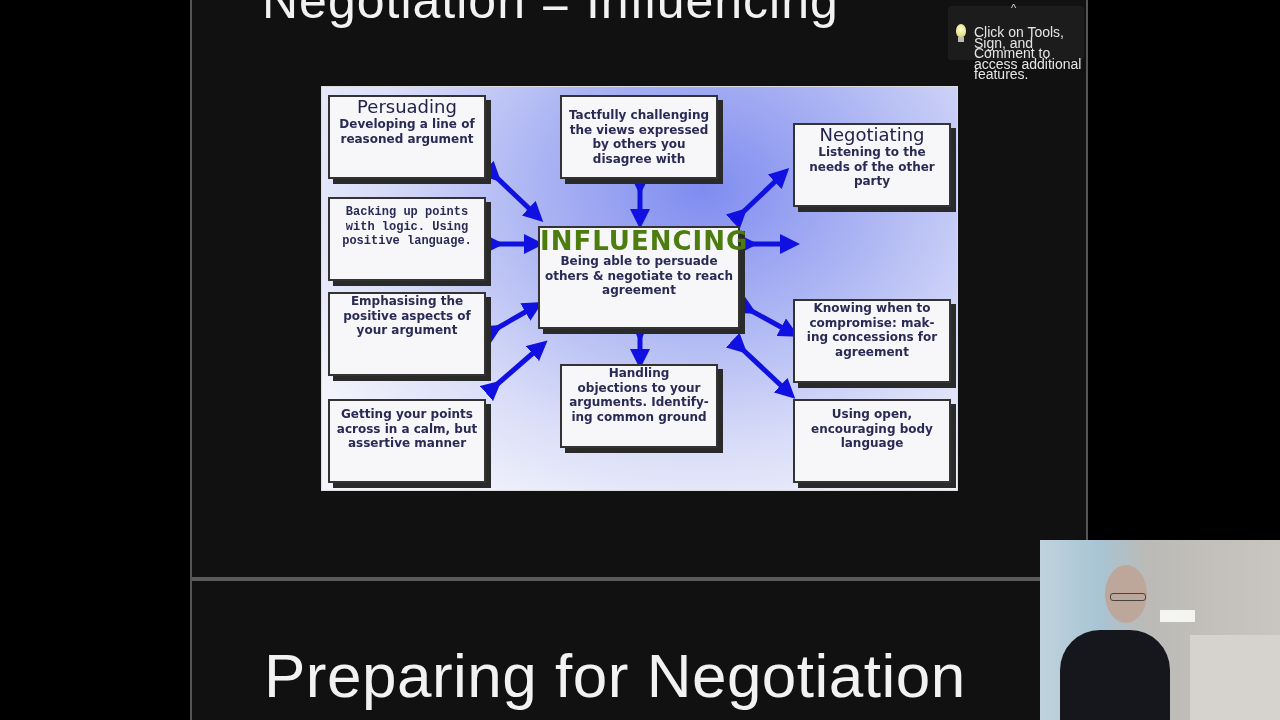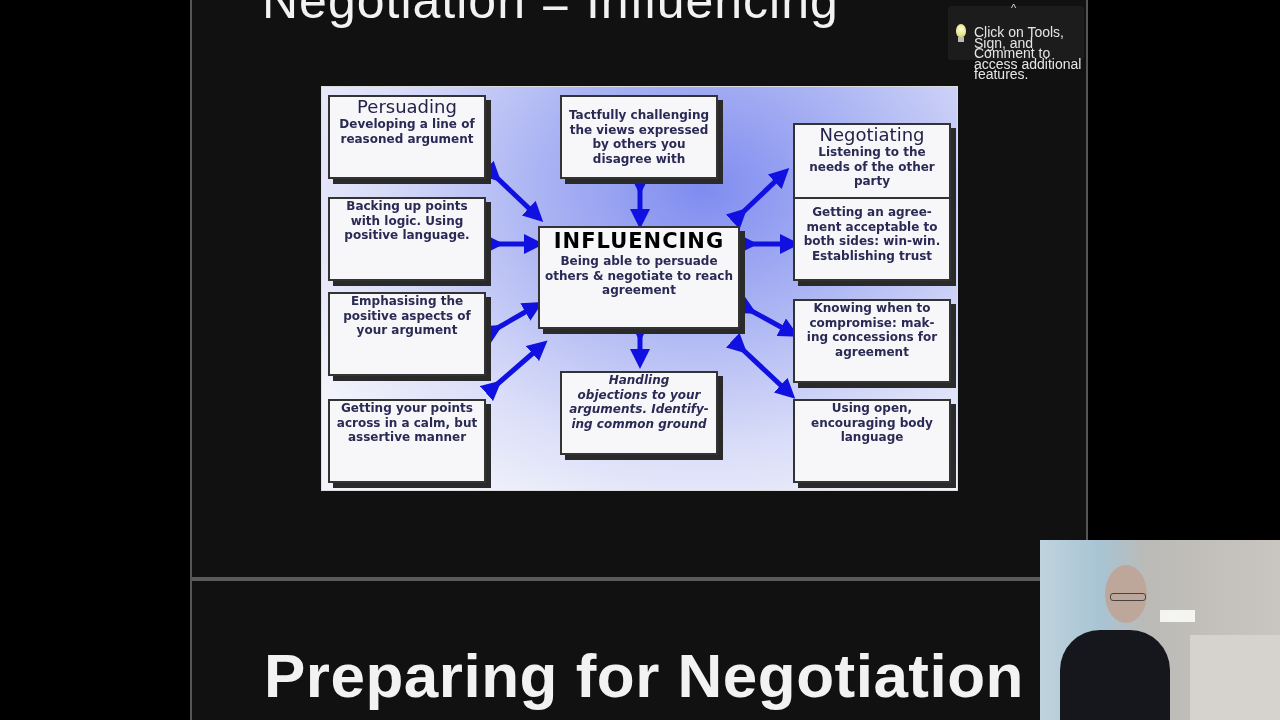--- a/index.html
+++ b/index.html
@@ -16,21 +16,21 @@
     position:absolute; left:192px; top:577px; width:850px; height:4px;
     background:#5a5a5a;
   }
   .slide-title-top {
     position:absolute; left:262px; top:-28px; width:760px; height:70px;
     color:#f2f2f2; font-size:50px; font-weight:300; letter-spacing:1px;
     white-space:nowrap; overflow:hidden;
   }
   .slide-title-bottom {
     position:absolute; left:264px; top:640px;
-    color:#f2f2f2; font-size:62px; font-weight:700; white-space:nowrap;
+    color:#f2f2f2; font-size:62px; font-weight:400; white-space:nowrap;
     letter-spacing:0.5px;
   }
   .tooltip {
     position:absolute; left:948px; top:6px; width:136px; height:54px;
     background:#1c1c1c; border-radius:3px;
   }
   .tooltip .caret { position:absolute; left:63px; top:-4px; color:#ddd; font-size:11px; }
   .tooltip .bulb {
     position:absolute; left:8px; top:18px; width:10px; height:13px;
     background:radial-gradient(circle at 50% 40%, #ffffcc, #d8d070);
@@ -48,21 +48,21 @@
     border:1px solid #ddd; box-sizing:border-box; overflow:hidden;
   }
   .box {
     position:absolute; background:#f7f7fa; border:2px solid #333;
     box-shadow:5px 5px 0 #2a2a2a; box-sizing:border-box;
     text-align:center; color:#2a2a55;
     font-family:"DejaVu Sans", sans-serif; font-size:12px; line-height:14.5px;
     font-weight:bold;
   }
   .box .heading { display:block; font-size:18px; line-height:20px; font-weight:normal; color:#22224a; }
-  .box.center .heading { font-size:21px; line-height:26px; font-weight:bold; color:#000000; letter-spacing:1px; }
+  .box.center .heading { font-size:26px; line-height:26px; font-weight:bold; color:#4d7c0f; letter-spacing:1px; }
   .box .body { display:block; white-space:pre-line; }
   .attribution {
     position:absolute; left:230px; top:373px; width:180px; text-align:center;
     font-size:9.5px; line-height:11px; color:#777; white-space:pre-line;
   }
   .arrows { position:absolute; left:0; top:0; }
 
   .webcam {
     position:absolute; left:1040px; top:540px; width:240px; height:180px;
     background:linear-gradient(90deg, #bfd3dd 0%, #a8c4d4 25%, #bcbab6 45%, #c9c6c2 100%);
@@ -107,74 +107,68 @@
       <line x1="426" y1="222" x2="468" y2="245"></line>
       <line x1="418" y1="260" x2="466" y2="305"></line>
     </g>
   </svg>
 
   <div class="box" style="left:6px;top:8px;width:158px;height:84px;">
     <span class="heading">Persuading</span>
     <span class="body">Developing a line of
 reasoned argument</span>
   </div>
-  <div class="box" style="left:6px;top:110px;width:158px;height:84px;">
+  <div class="box" style="left:6px;top:110px;width:158px;height:84px;padding-top:6px;font-family:Liberation Mono, monospace;">
     <span class="body">Backing up points
 with logic. Using
 positive language.</span>
   </div>
   <div class="box" style="left:6px;top:205px;width:158px;height:84px;">
     <span class="body">Emphasising the
 positive aspects of
 your argument</span>
   </div>
-  <div class="box" style="left:6px;top:312px;width:158px;height:84px;padding-top:0;">
+  <div class="box" style="left:6px;top:312px;width:158px;height:84px;padding-top:6px;">
     <span class="body">Getting your points
 across in a calm, but
 assertive manner</span>
   </div>
 
   <div class="box" style="left:238px;top:8px;width:158px;height:84px;padding-top:11px;">
     <span class="body">Tactfully challenging
 the views expressed
 by others you
 disagree with</span>
   </div>
   <div class="box center" style="left:216px;top:139px;width:202px;height:103px;">
     <span class="heading">INFLUENCING</span>
     <span class="body">Being able to persuade
 others &amp; negotiate to reach
 agreement</span>
   </div>
-  <div class="box" style="left:238px;top:284px;width:158px;height:84px;font-style:italic;">
+  <div class="box" style="left:238px;top:277px;width:158px;height:84px;">
     <span class="body">Handling
 objections to your
 arguments. Identify-
 ing common ground</span>
   </div>
 
   <div class="box" style="left:471px;top:8px;width:158px;height:84px;margin-top:28px;">
     <span class="heading">Negotiating</span>
     <span class="body">Listening to the
 needs of the other
 party</span>
   </div>
-  <div class="box" style="left:471px;top:110px;width:158px;height:84px;padding-top:6px;">
-    <span class="body">Getting an agree-
-ment acceptable to
-both sides: win-win.
-Establishing trust</span>
-  </div>
   <div class="box" style="left:471px;top:212px;width:158px;height:84px;padding-top:0;">
     <span class="body">Knowing when to
 compromise: mak-
 ing concessions for
 agreement</span>
   </div>
-  <div class="box" style="left:471px;top:312px;width:158px;height:84px;">
+  <div class="box" style="left:471px;top:312px;width:158px;height:84px;padding-top:6px;">
     <span class="body">Using open,
 encouraging body
 language</span>
   </div>
 
 </div>
 
 <div class="slide-divider"></div>
 
 <div class="slide-title-bottom">Preparing for Negotiation</div>

